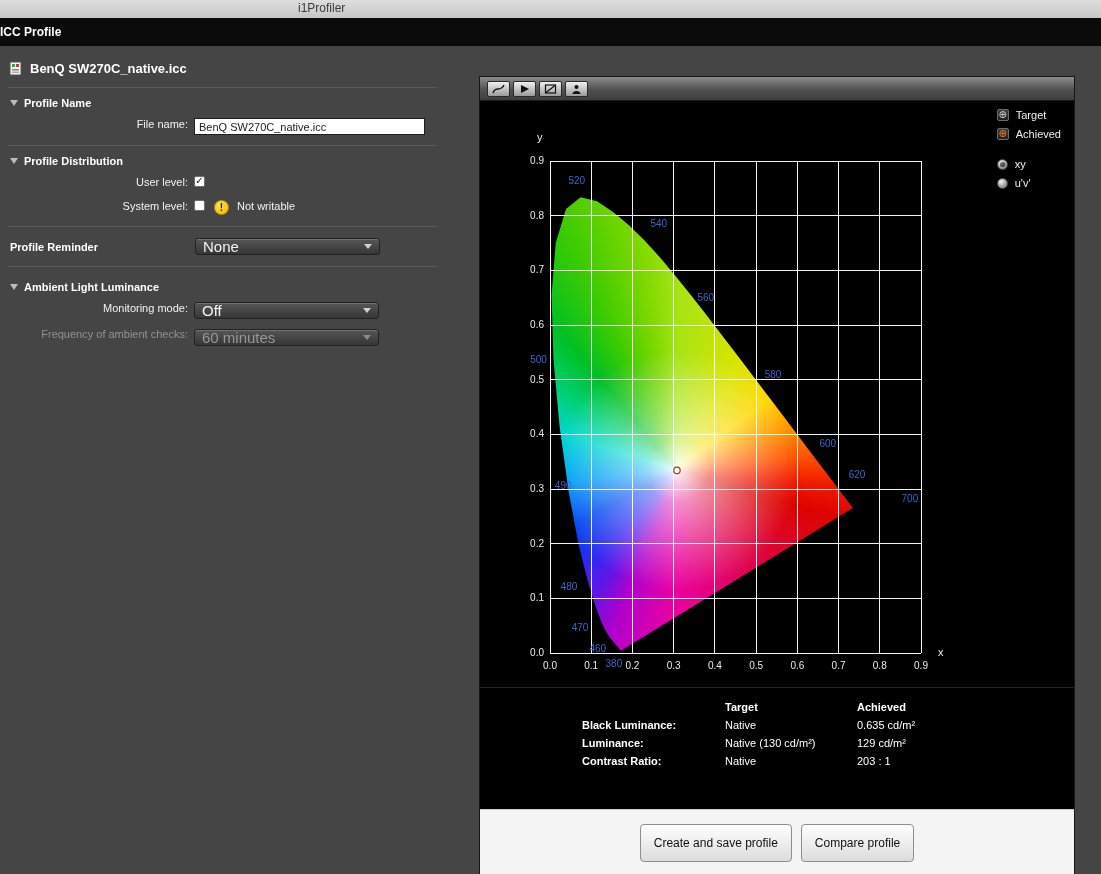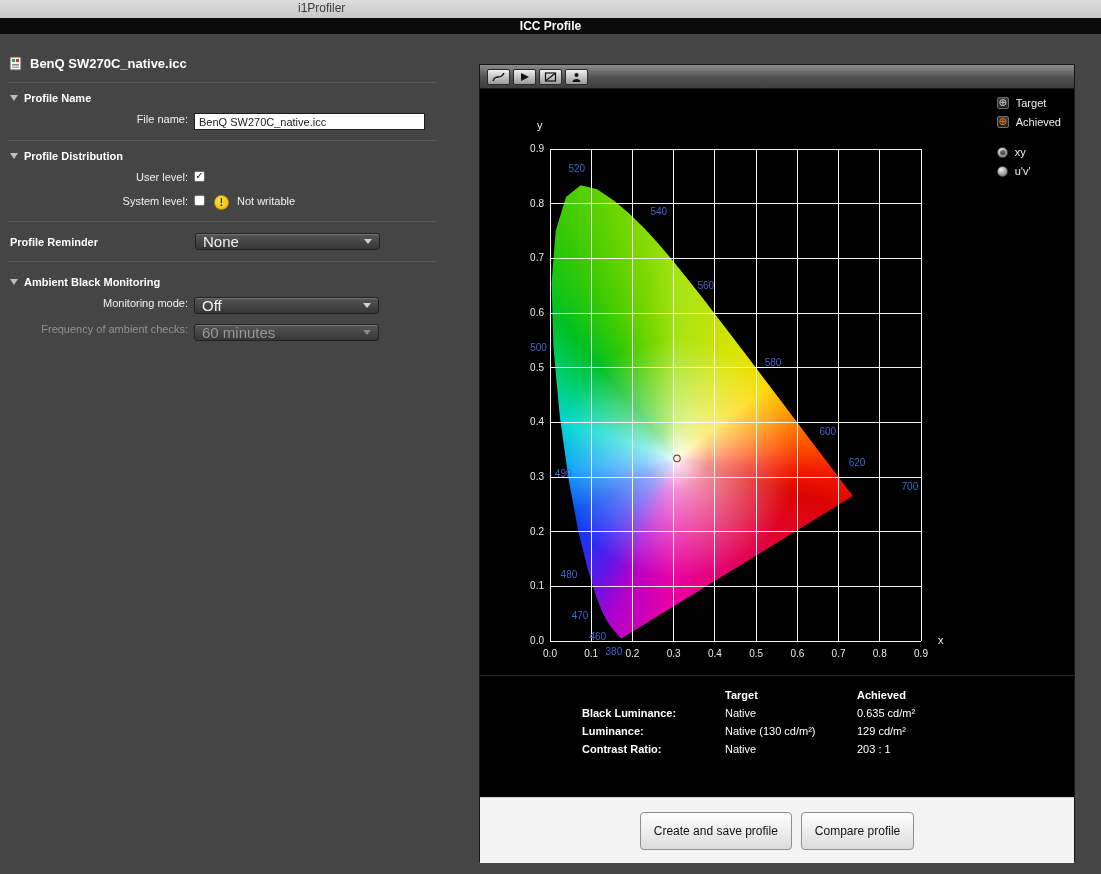--- a/index.html
+++ b/index.html
@@ -5,26 +5,26 @@
   * { box-sizing: border-box; }
   html,body { margin:0; padding:0; }
   body {
     width:1101px; height:874px; overflow:hidden;
     background:#454545;
     font-family:"Liberation Sans","DejaVu Sans",sans-serif;
   }
   
   .titlebar { height:18px; background:linear-gradient(#dedede,#c6c6c6); position:relative; }
   .titlebar .wtitle { position:absolute; left:298px; top:1px; font-size:12px; color:#3c3c3c; }
-  .iccbar { height:16px; background:#0b0b0b; display:flex; align-items:center; justify-content:center; }
+  .iccbar { height:28px; background:#0b0b0b; display:flex; align-items:center; }
   .iccbar span { color:#fff; font-size:12px; font-weight:bold; }
   .main { display:flex; align-items:flex-start; }
 
   
-  .left-panel { width:478px; flex:none; padding-top:22px; color:#eee; }
+  .left-panel { width:478px; flex:none; padding-top:15px; color:#eee; }
   .profile-title-row { display:flex; align-items:center; gap:7px; margin:0 0 11px 8px; }
   .profile-title { font-size:13px; font-weight:bold; color:#fff; }
   .divider { height:1px; background:#5a5a5a; margin-left:8px; width:429px; }
   .section-header { display:flex; align-items:center; gap:6px; margin:9px 0 9px 10px; cursor:default; }
   .disclosure { width:0; height:0; border-left:4px solid transparent; border-right:4px solid transparent; border-top:6px solid #bdbdbd; }
   .section-title { font-size:11px; font-weight:bold; color:#fff; }
   .form-row { display:flex; margin:7px 0; }
   .form-label { width:188px; text-align:right; font-size:11px; color:#f2f2f2; flex:none; margin-right:6px; }
   .form-label.dim { color:#929292; line-height:11px; }
   .text-input { width:231px; height:17px; border:1px solid #1e1e1e; background:#fff; font-size:11px; padding:0 4px; color:#222; font-family:inherit; }
@@ -136,21 +136,21 @@
       <span class="reminder-label">Profile Reminder</span>
       <div class="dropdown">
         <span class="dd-label">None</span>
         <span class="dd-arrow"></span>
       </div>
     </div>
     <div class="divider"></div>
 
     <div class="section-header" style="margin-top:14px">
       <span class="disclosure"></span>
-      <span class="section-title">Ambient Black Monitoring</span>
+      <span class="section-title">Ambient Light Luminance</span>
     </div>
     <div class="form-row" style="">
       <span class="form-label">Monitoring mode:</span>
       <div class="dropdown">
         <span class="dd-label">Off</span>
         <span class="dd-arrow"></span>
       </div>
     </div>
     <div class="form-row" style="margin-top:10px">
       <span class="form-label dim">Frequency of ambient checks:</span>

